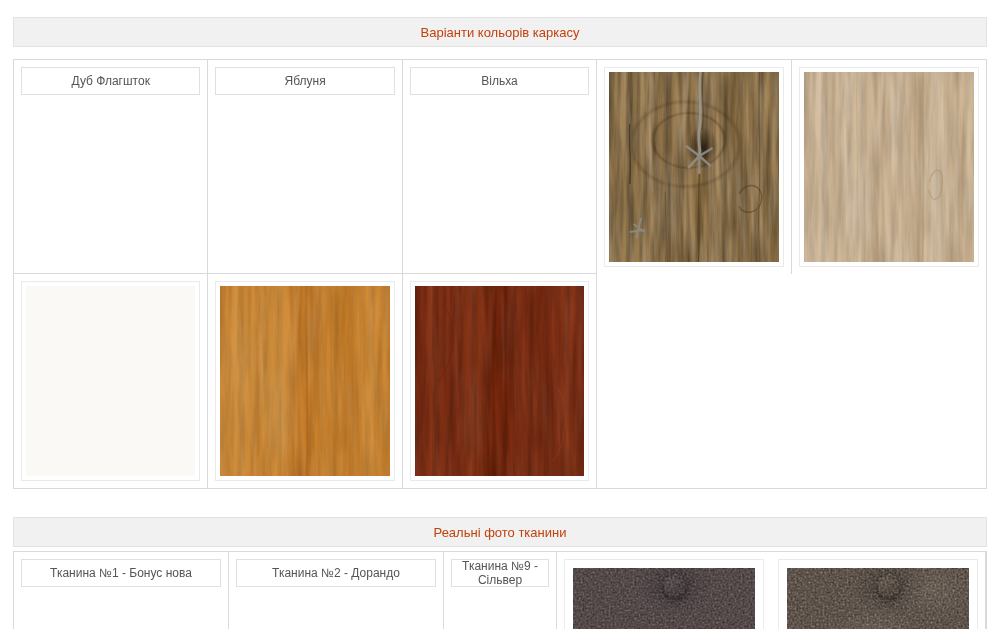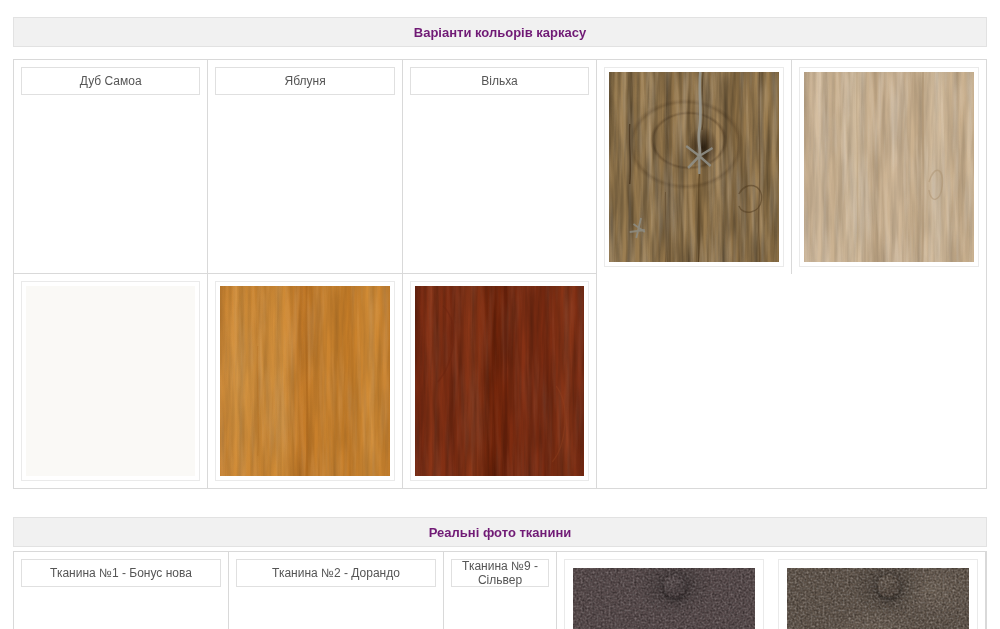--- a/index.html
+++ b/index.html
@@ -1,21 +1,21 @@
 <!DOCTYPE html>
 <html><head>
 <meta charset="utf-8">
 <style>
   * { box-sizing: border-box; margin: 0; padding: 0; }
   html,body { width:1000px; height:629px; background:#fff; overflow:hidden;
     font-family:"Liberation Sans", sans-serif; }
 
   .hdr { margin:0 13px; height:30px; background:#f1f1f1; border:1px solid #e2e2e2;
     display:flex; align-items:center; justify-content:center;
-    font-size:13px; font-weight:bold; color:#701a75;text-align:right; }
+    font-size:13px; font-weight:normal; color:#c2410c;text-align:right; }
   .hdr.first { margin-top:17px; }
   .hdr.second { margin-top:28px; }
 
   .tbl { margin:12px 13px 0; border:1px solid #d9d9d9; display:grid; background:#fff; }
   .tbl.second { margin-top:4px; }
   .cols5 { grid-template-columns:repeat(5,1fr); }
   .cols4 { grid-template-columns:repeat(5,1fr); }
   .cell { padding:7px; background:#fff; }
   .cols5 .cell:not(:nth-child(5n)) { border-right:1px solid #d9d9d9; }
   .cols4 .cell:not(:nth-child(4n)) { border-right:1px solid #d9d9d9; }
@@ -104,21 +104,21 @@
   </defs>
 </svg>
 
 <section>
   <div class="hdr first">
     <span>Варіанти кольорів каркасу</span>
   </div>
 
   <div class="tbl cols5">
     <div class="cell lbl-cell">
-      <div class="lbl-box">Дуб Самоа</div>
+      <div class="lbl-box">Дуб Флагшток</div>
     </div>
     <div class="cell lbl-cell">
       <div class="lbl-box">Яблуня</div>
     </div>
     <div class="cell lbl-cell">
       <div class="lbl-box">Вільха</div>
     </div>
 
     <div class="cell">
       <div class="img-frame">

